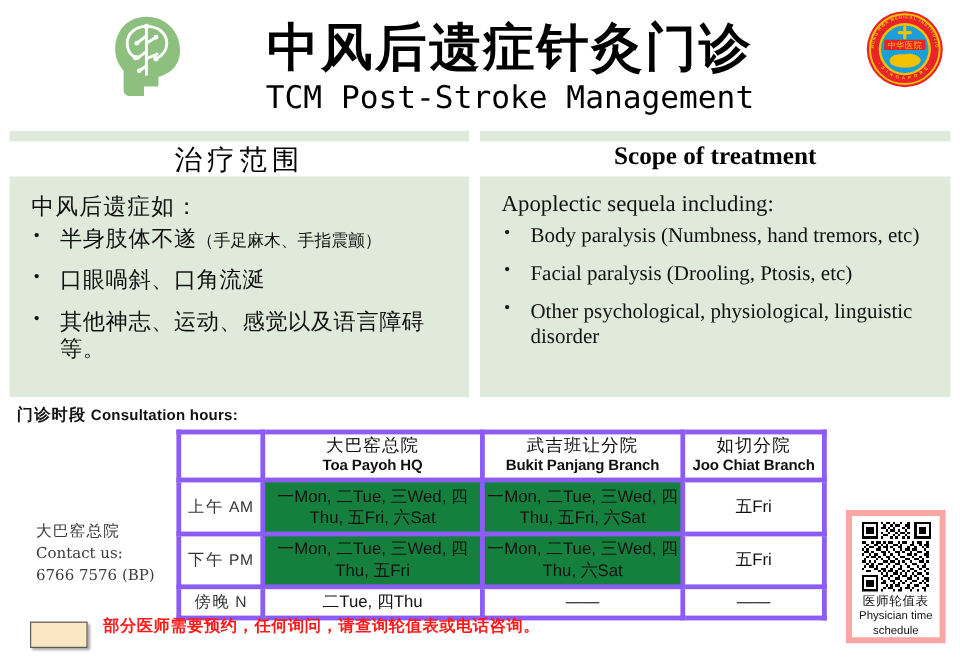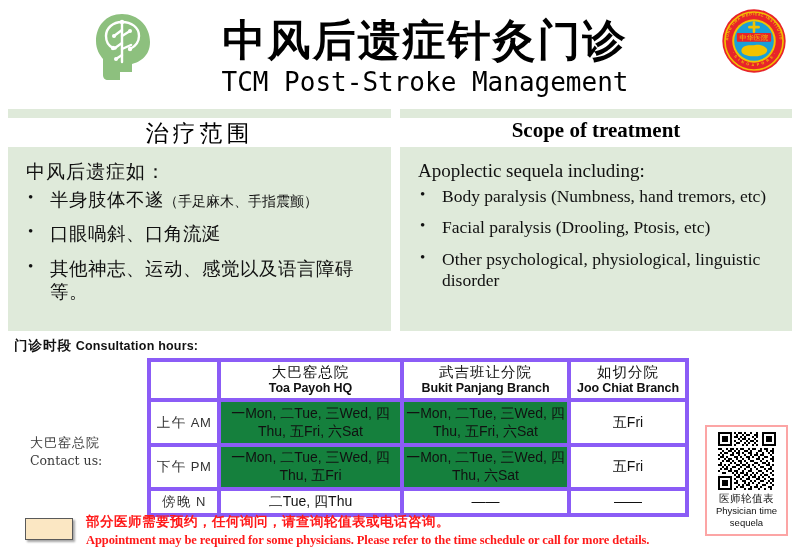--- a/index.html
+++ b/index.html
@@ -223,21 +223,21 @@
   }
   #schedule-table tr.r-am td { height: 45px; }
   #schedule-table tr.r-pm td { height: 44px; }
   #schedule-table tr.r-n  td { height: 23px; }
 
   
   #qr-box {
     position: absolute;
     left: 705px; top: 425px;
     width: 83px; height: 111px;
-    border: 2px solid #fca5a5;
+    border: 5px solid #fca5a5;
     background: #fff;
     text-align: center;
     padding-top: 5px;
   }
   #qr-code {
     width: 58px; height: 58px;
     margin: 0 auto;
     display: block;
   }
   #qr-caption {
@@ -372,20 +372,21 @@
 </div>
 
 <div id="hours-label">
   <span class="cn">门诊时段</span>
   <span>Consultation hours:</span>
 </div>
 
 <div id="contact-block">
   <div class="cn">大巴窑总院</div>
   <div>Contact us:</div>
+  <div>6766 7576 (BP)</div>
 </div>
 
 <table id="schedule-table">
   <colgroup>
       <col class="c0">
       <col class="c1">
       <col class="c2">
       <col class="c3">
     </colgroup>
   <thead>
@@ -649,21 +650,20 @@
         <rect x="13" y="28" width="1" height="1"></rect>
         <rect x="15" y="28" width="2" height="1"></rect>
         <rect x="20" y="28" width="1" height="1"></rect>
         <rect x="23" y="28" width="1" height="1"></rect>
         <rect x="26" y="28" width="1" height="1"></rect>
     </g>
   </svg>
   <div id="qr-caption">
     <span class="cn">医师轮值表</span>
     <span class="en">Physician time</span>
-    <span class="en">sequela</span>
+    <span class="en">schedule</span>
   </div>
 </div>
 
 <div id="legend-swatch"></div>
 <div id="footer-note">
   <span class="cn">部分医师需要预约，任何询问，请查询轮值表或电话咨询。</span>
-  <span class="en">Appointment may be required for some physicians. Please refer to the time schedule or call for more details.</span>
 </div>
 
 </body></html>

